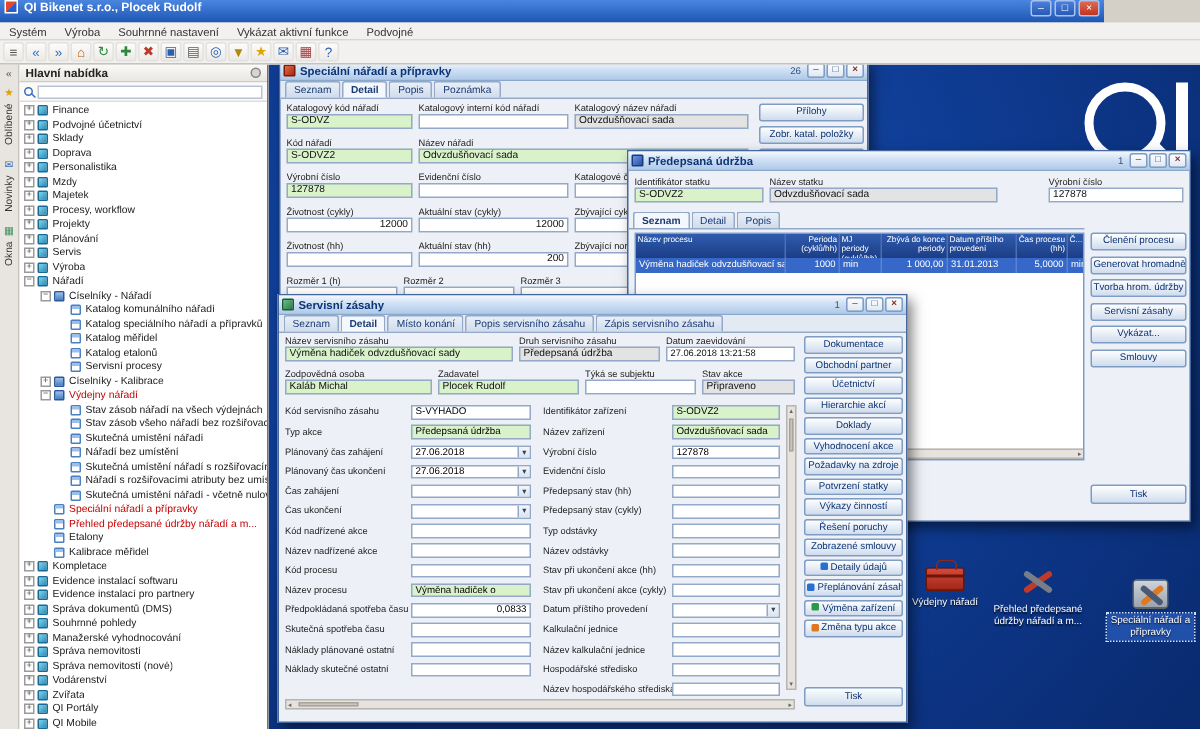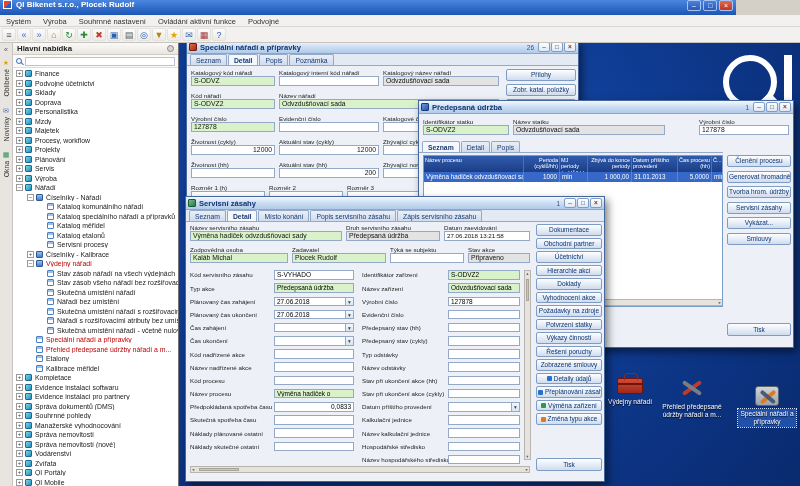--- a/index.html
+++ b/index.html
@@ -150,21 +150,21 @@
     <span class="mwc">–</span>
     <span class="mwc">□</span>
     <span class="mwc close">×</span>
   </div>
 
   <div class="menubar">
 
   <span class="mitem">Systém</span>
       <span class="mitem">Výroba</span>
       <span class="mitem">Souhrnné nastavení</span>
-      <span class="mitem">Ovládání aktivní funkce</span>
+      <span class="mitem">Vykázat aktivní funkce</span>
       <span class="mitem">Podvojné</span>
     </div>
 
   <div class="toolbar">
 
   <span class="ticon">
         <i style="font-style: normal; color: rgb(85, 85, 85);">≡</i>
       </span>
       <span class="ticon">
         <i style="font-style: normal; color: rgb(42, 111, 208);">«</i>

